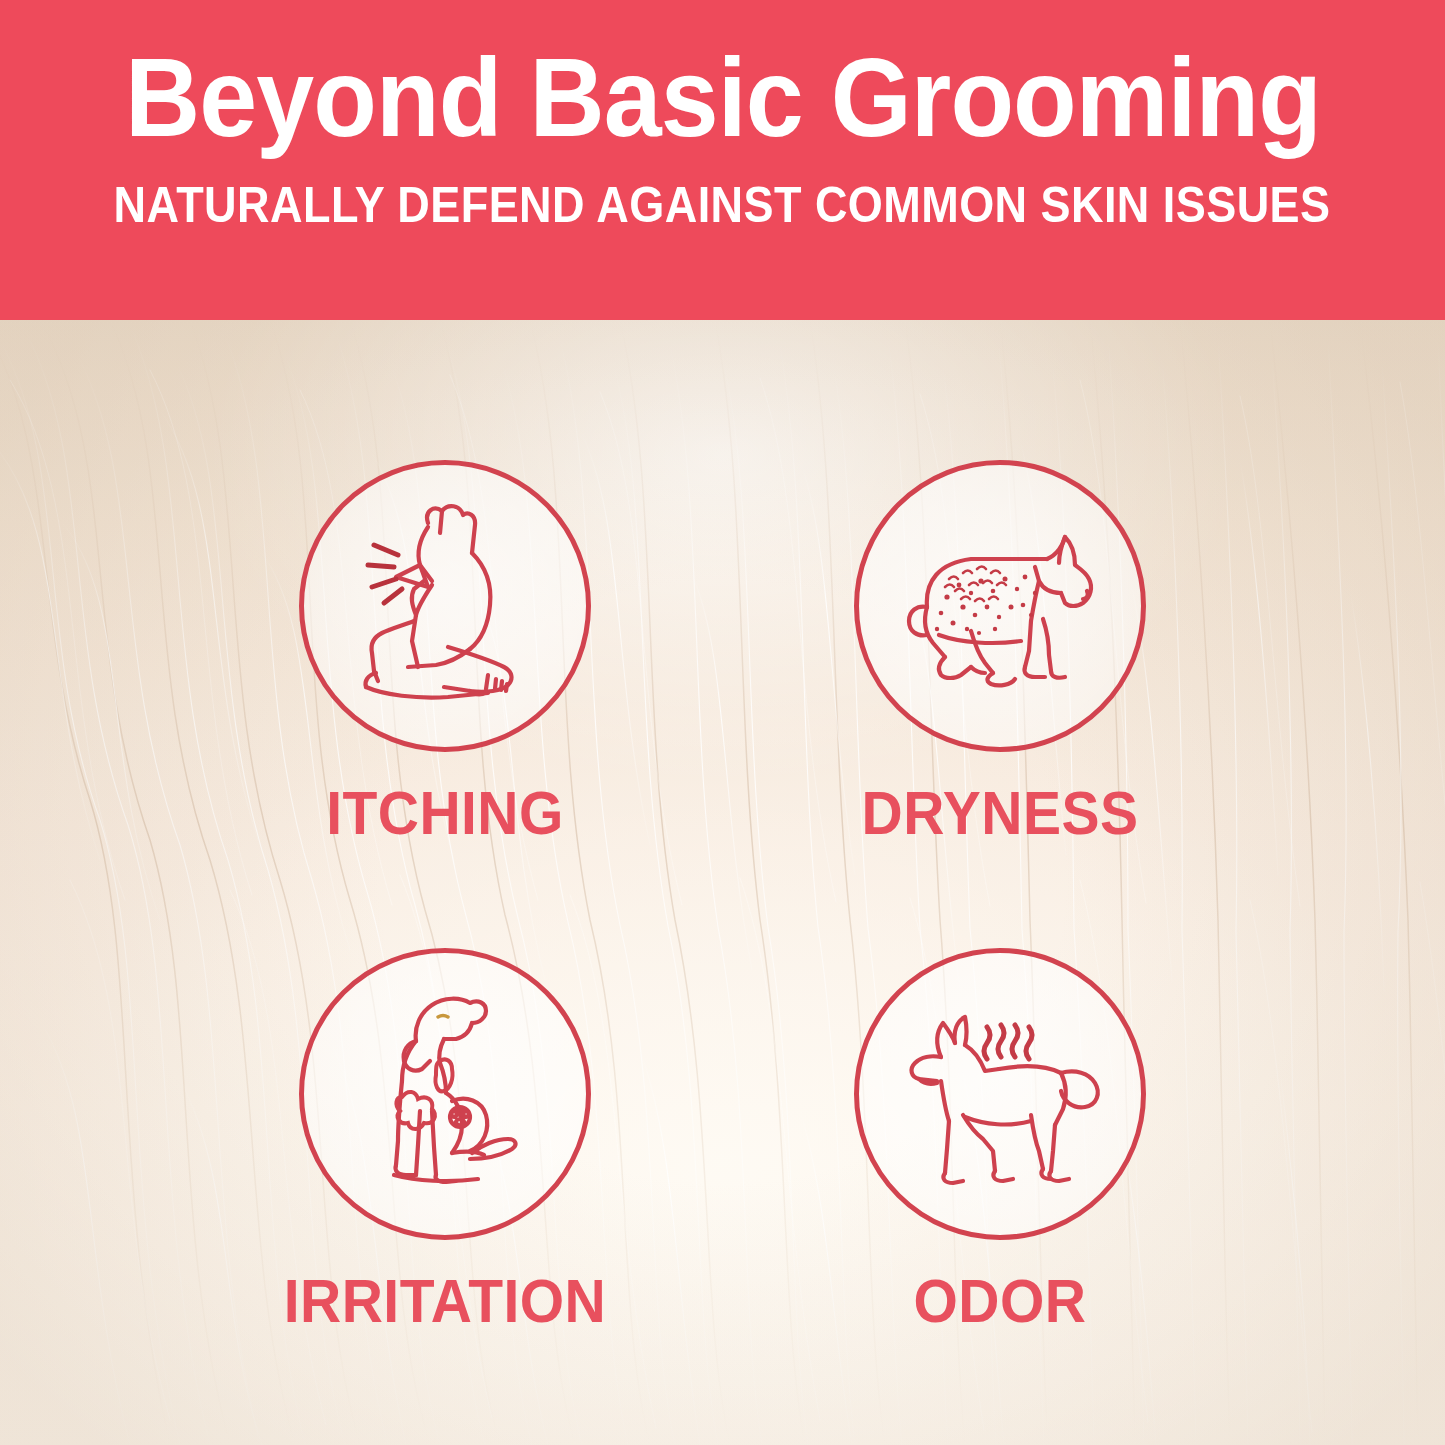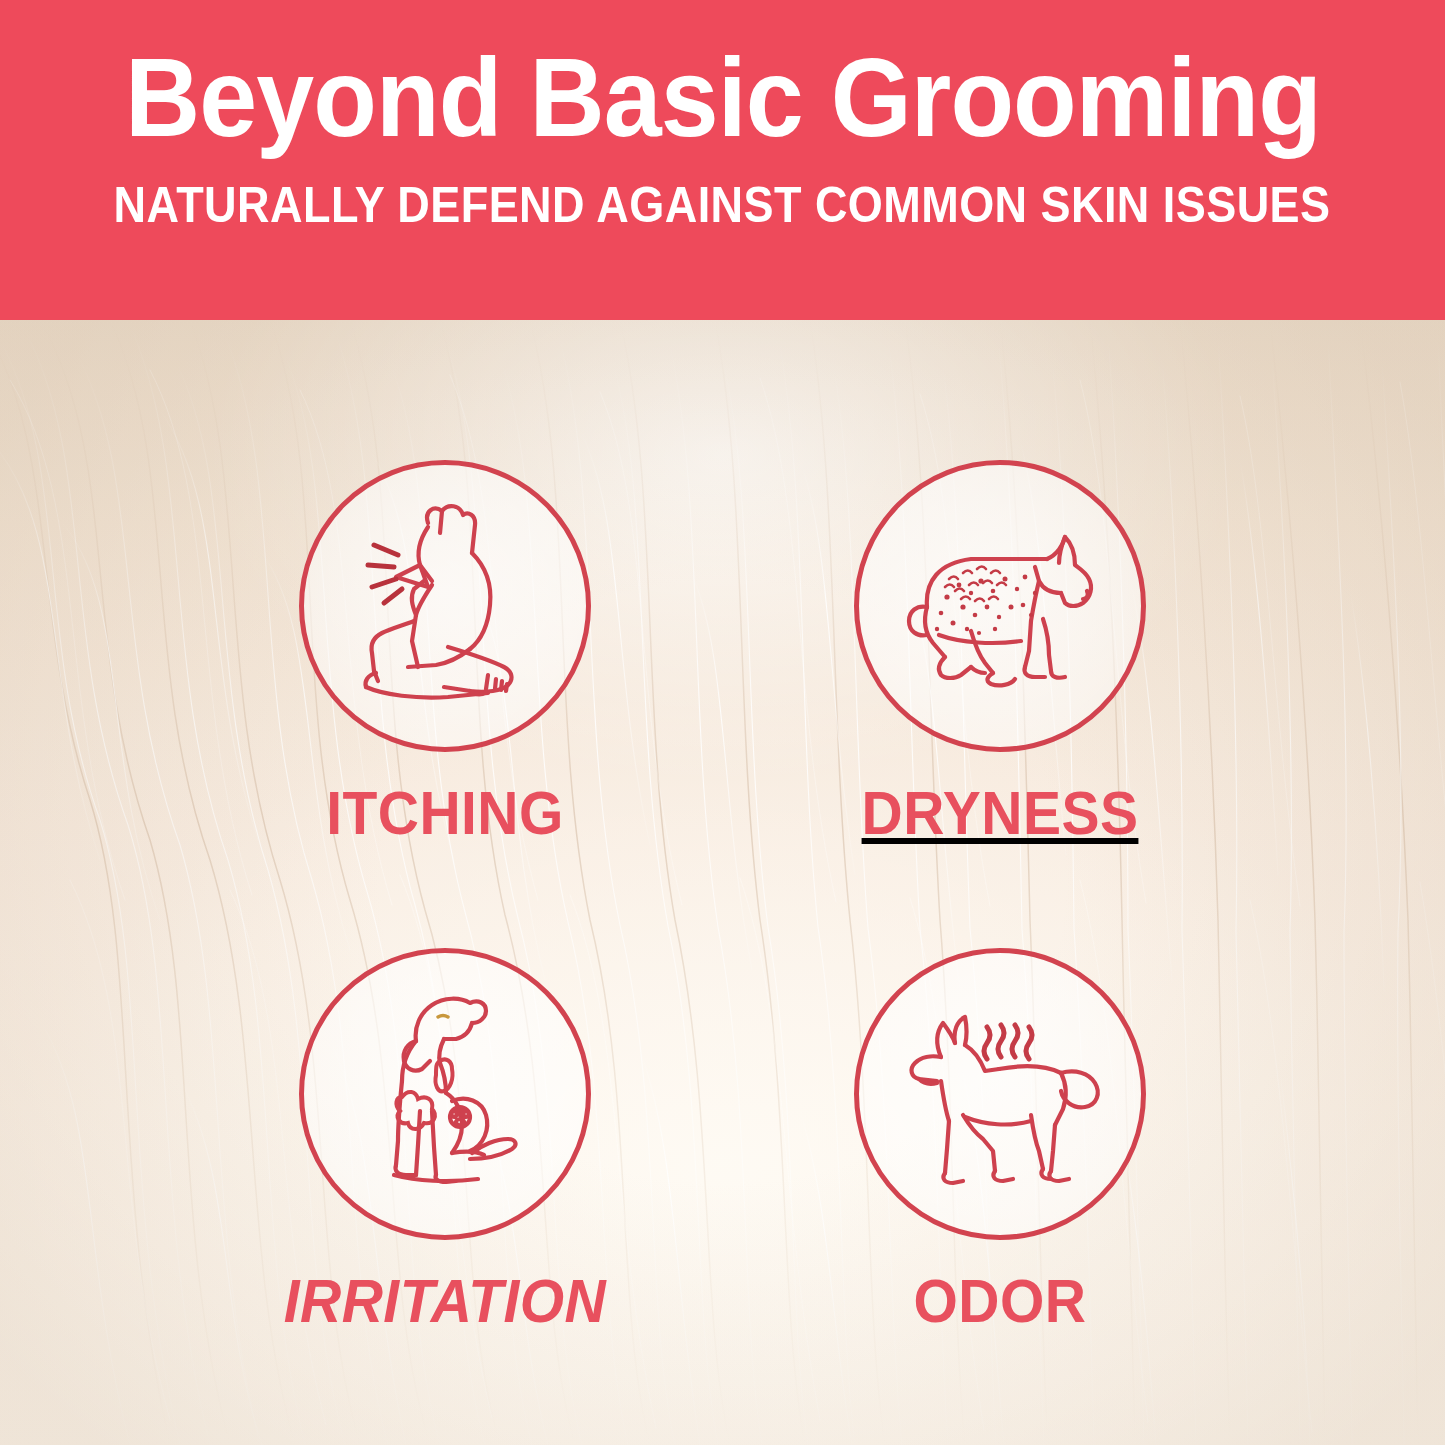--- a/index.html
+++ b/index.html
@@ -84,22 +84,22 @@
     width: 1445px;
     height: 1415px;
     z-index: 3;
   }
   .cell {
     position: absolute;
     width: 420px;
     text-align: center;
   }
   .cell-0 { left: 235px; top: 140px; }
-  .cell-1 { left: 790px; top: 140px; text-decoration: underline; }
-  .cell-2 { left: 235px; top: 628px; font-style: italic; }
+  .cell-1 { left: 790px; top: 140px; }
+  .cell-2 { left: 235px; top: 628px; }
   .cell-3 { left: 790px; top: 628px; }
 
   .circle-wrap {
     position: relative;
     width: 292px;
     height: 292px;
     margin: 0 auto;
     border-radius: 50%;
     border: 5px solid #d2434f;
     background: radial-gradient(circle at 50% 45%, rgba(255,255,255,0.72) 0%, rgba(255,255,255,0.52) 62%, rgba(255,255,255,0.34) 100%);

